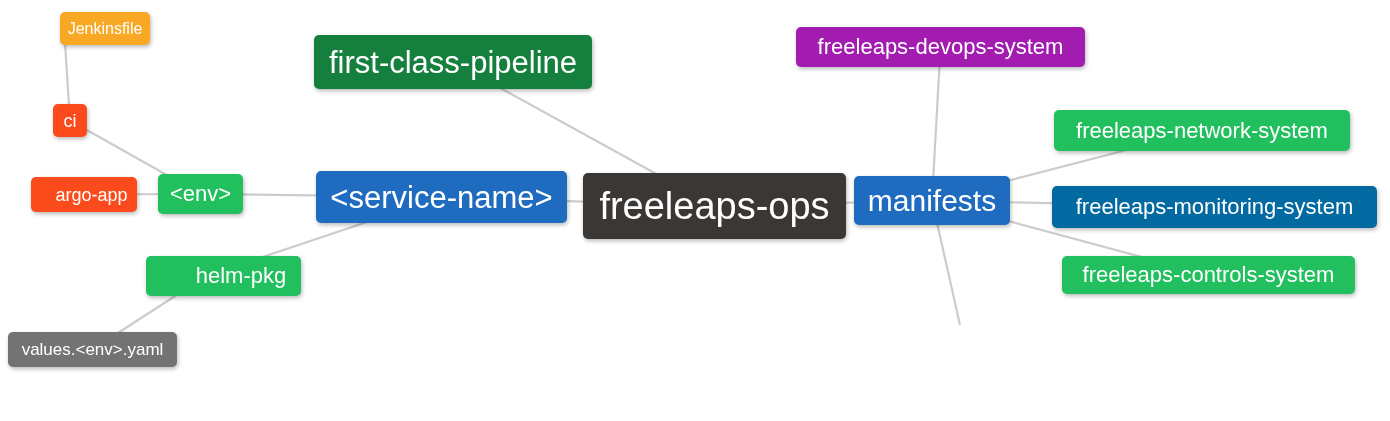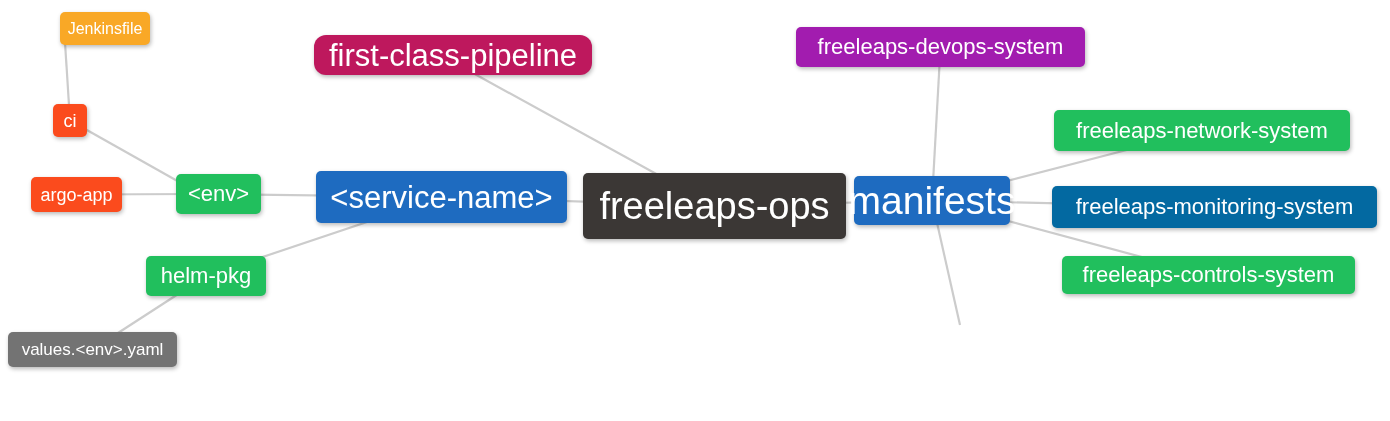--- a/index.html
+++ b/index.html
@@ -61,42 +61,42 @@
       <line x1="932" y1="200.5" x2="1208.5" y2="275" stroke="#cccccc" stroke-width="2.2"></line>
       <line x1="932" y1="200.5" x2="960" y2="325" stroke="#cccccc" stroke-width="2.2"></line>
     </svg>
 
   <div class="node" style="left: 20px; top: 12px; width: 90px; height: 33px; font-size: 16px; background: rgb(249, 168, 38); color: rgb(255, 255, 255); margin-left: 40px;">
       <span>Jenkinsfile</span>
     </div>
   <div class="node" style="left: 53px; top: 104px; width: 34px; height: 33px; font-size: 18px; background: rgb(251, 75, 29); color: rgb(255, 255, 255); justify-content: center;">
       <span>ci</span>
     </div>
-  <div class="node" style="left: 31px; top: 177px; width: 91px; height: 35px; font-size: 18px; background: rgb(251, 75, 29); color: rgb(255, 255, 255);">
+  <div class="node" style="left: 31px; top: 177px; width: 91px; height: 35px; font-size: 18px; background: rgb(251, 75, 29); color: rgb(255, 255, 255); padding-left: 15px;">
       <span>argo-app</span>
     </div>
-  <div class="node" style="left: 158px; top: 174px; width: 85px; height: 40px; font-size: 22px; background: rgb(33, 191, 93); color: rgb(255, 255, 255); margin-left: 18px;">
+  <div class="node" style="left: 158px; top: 174px; width: 85px; height: 40px; font-size: 22px; background: rgb(33, 191, 93); color: rgb(255, 255, 255);">
       <span>&lt;env&gt;</span>
     </div>
-  <div class="node" style="left: 146px; top: 256px; width: 120px; height: 40px; font-size: 22px; background: rgb(33, 191, 93); color: rgb(255, 255, 255);">
+  <div class="node" style="left: 146px; top: 256px; width: 120px; height: 40px; font-size: 22px; background: rgb(33, 191, 93); color: rgb(255, 255, 255); padding-left: 35px;">
       <span>helm-pkg</span>
     </div>
   <div class="node" style="left: 8px; top: 332px; width: 169px; height: 35px; font-size: 17px; background: #737373; color: rgb(255, 255, 255);">
       <span>values.&lt;env&gt;.yaml</span>
     </div>
-  <div class="node" style="left: 314px; top: 35px; width: 278px; height: 40px; font-size: 31px; background: #be185d; color: rgb(255, 255, 255); border-radius: 12px;">
+  <div class="node" style="left: 314px; top: 35px; width: 278px; height: 54px; font-size: 31px; background: #15803d; color: rgb(255, 255, 255);">
       <span>first-class-pipeline</span>
     </div>
   <div class="node" style="left: 316px; top: 171px; width: 251px; height: 52px; font-size: 31px; background: rgb(30, 107, 192); color: rgb(255, 255, 255);">
       <span>&lt;service-name&gt;</span>
     </div>
   <div class="node" style="left: 583px; top: 173px; width: 263px; height: 66px; font-size: 38px; background: rgb(59, 55, 53); color: rgb(255, 255, 255);">
       <span>freeleaps-ops</span>
     </div>
-  <div class="node" style="left: 854px; top: 176px; width: 156px; height: 49px; font-size: 39px; background: rgb(30, 107, 192); color: rgb(255, 255, 255);">
+  <div class="node" style="left: 854px; top: 176px; width: 156px; height: 49px; font-size: 30px; background: rgb(30, 107, 192); color: rgb(255, 255, 255);">
       <span>manifests</span>
     </div>
   <div class="node" style="left: 796px; top: 27px; width: 289px; height: 40px; font-size: 22px; background: #a21caf; color: rgb(255, 255, 255);">
       <span>freeleaps-devops-system</span>
     </div>
   <div class="node" style="left: 1054px; top: 110px; width: 296px; height: 41px; font-size: 22px; background: rgb(33, 191, 93); color: rgb(255, 255, 255);">
       <span>freeleaps-network-system</span>
     </div>
   <div class="node" style="left: 1052px; top: 186px; width: 325px; height: 42px; font-size: 22px; background: #0369a1; color: rgb(255, 255, 255);">
       <span>freeleaps-monitoring-system</span>

